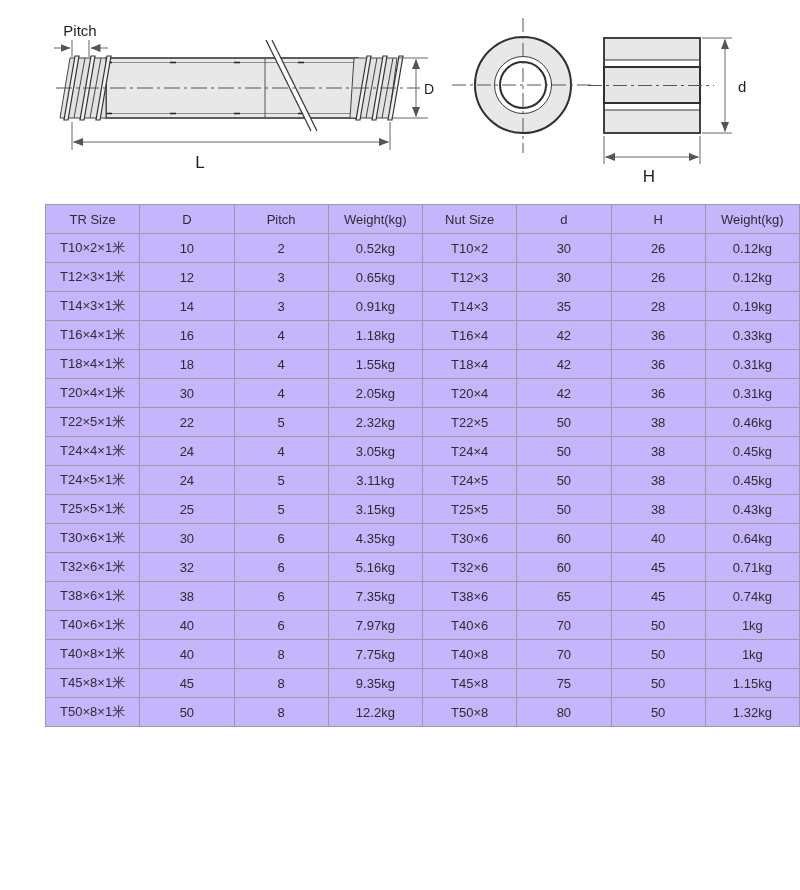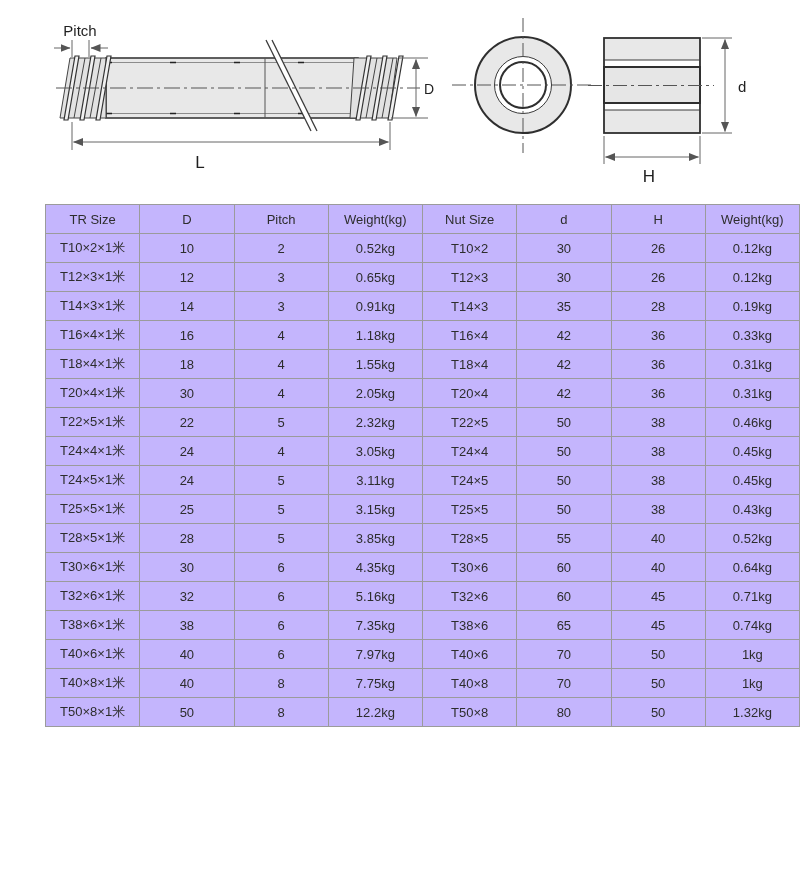--- a/index.html
+++ b/index.html
@@ -262,30 +262,20 @@
           <td>T25×5×1米</td>
           <td>25</td>
           <td>5</td>
           <td>3.15kg</td>
           <td>T25×5</td>
           <td>50</td>
           <td>38</td>
           <td>0.43kg</td>
         </tr>
         <tr>
-          <td>T28×5×1米</td>
-          <td>28</td>
-          <td>5</td>
-          <td>3.85kg</td>
-          <td>T28×5</td>
-          <td>55</td>
-          <td>40</td>
-          <td>0.52kg</td>
-        </tr>
-        <tr>
           <td>T30×6×1米</td>
           <td>30</td>
           <td>6</td>
           <td>4.35kg</td>
           <td>T30×6</td>
           <td>60</td>
           <td>40</td>
           <td>0.64kg</td>
         </tr>
         <tr>
@@ -322,20 +312,30 @@
           <td>T40×8×1米</td>
           <td>40</td>
           <td>8</td>
           <td>7.75kg</td>
           <td>T40×8</td>
           <td>70</td>
           <td>50</td>
           <td>1kg</td>
         </tr>
         <tr>
+          <td>T45×8×1米</td>
+          <td>45</td>
+          <td>8</td>
+          <td>9.35kg</td>
+          <td>T45×8</td>
+          <td>75</td>
+          <td>50</td>
+          <td>1.15kg</td>
+        </tr>
+        <tr>
           <td>T50×8×1米</td>
           <td>50</td>
           <td>8</td>
           <td>12.2kg</td>
           <td>T50×8</td>
           <td>80</td>
           <td>50</td>
           <td>1.32kg</td>
         </tr>
       </tbody>

